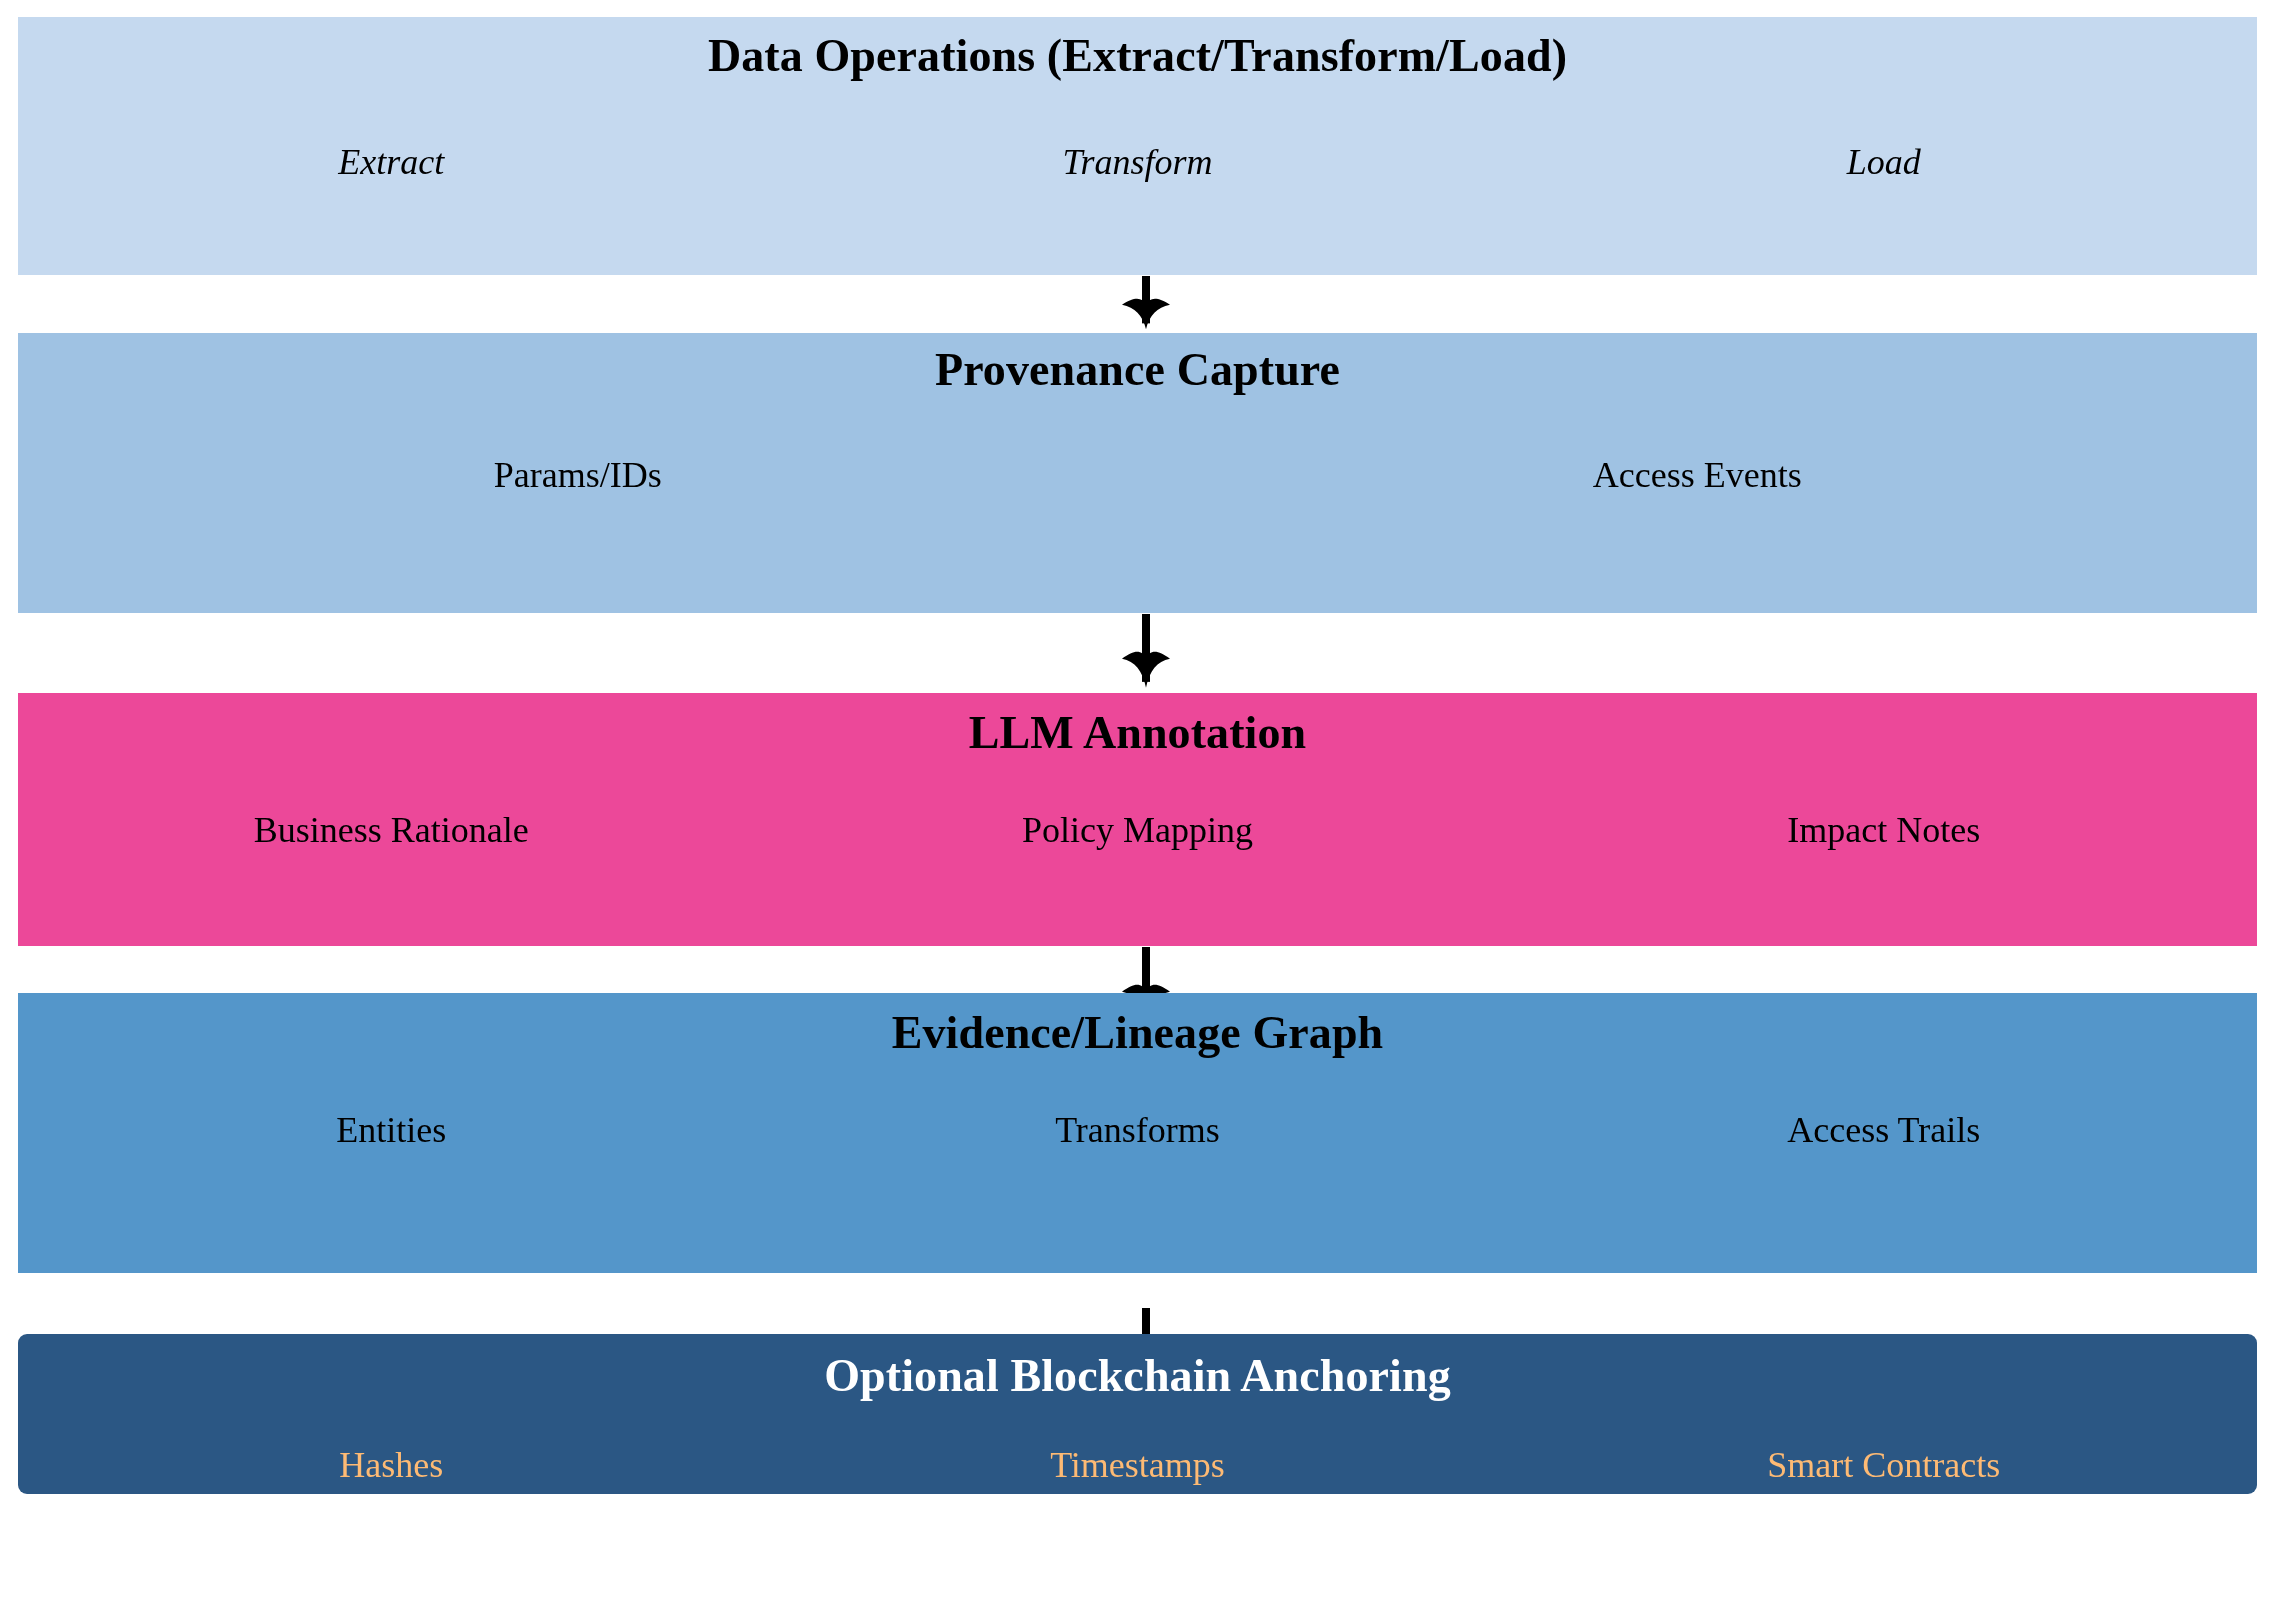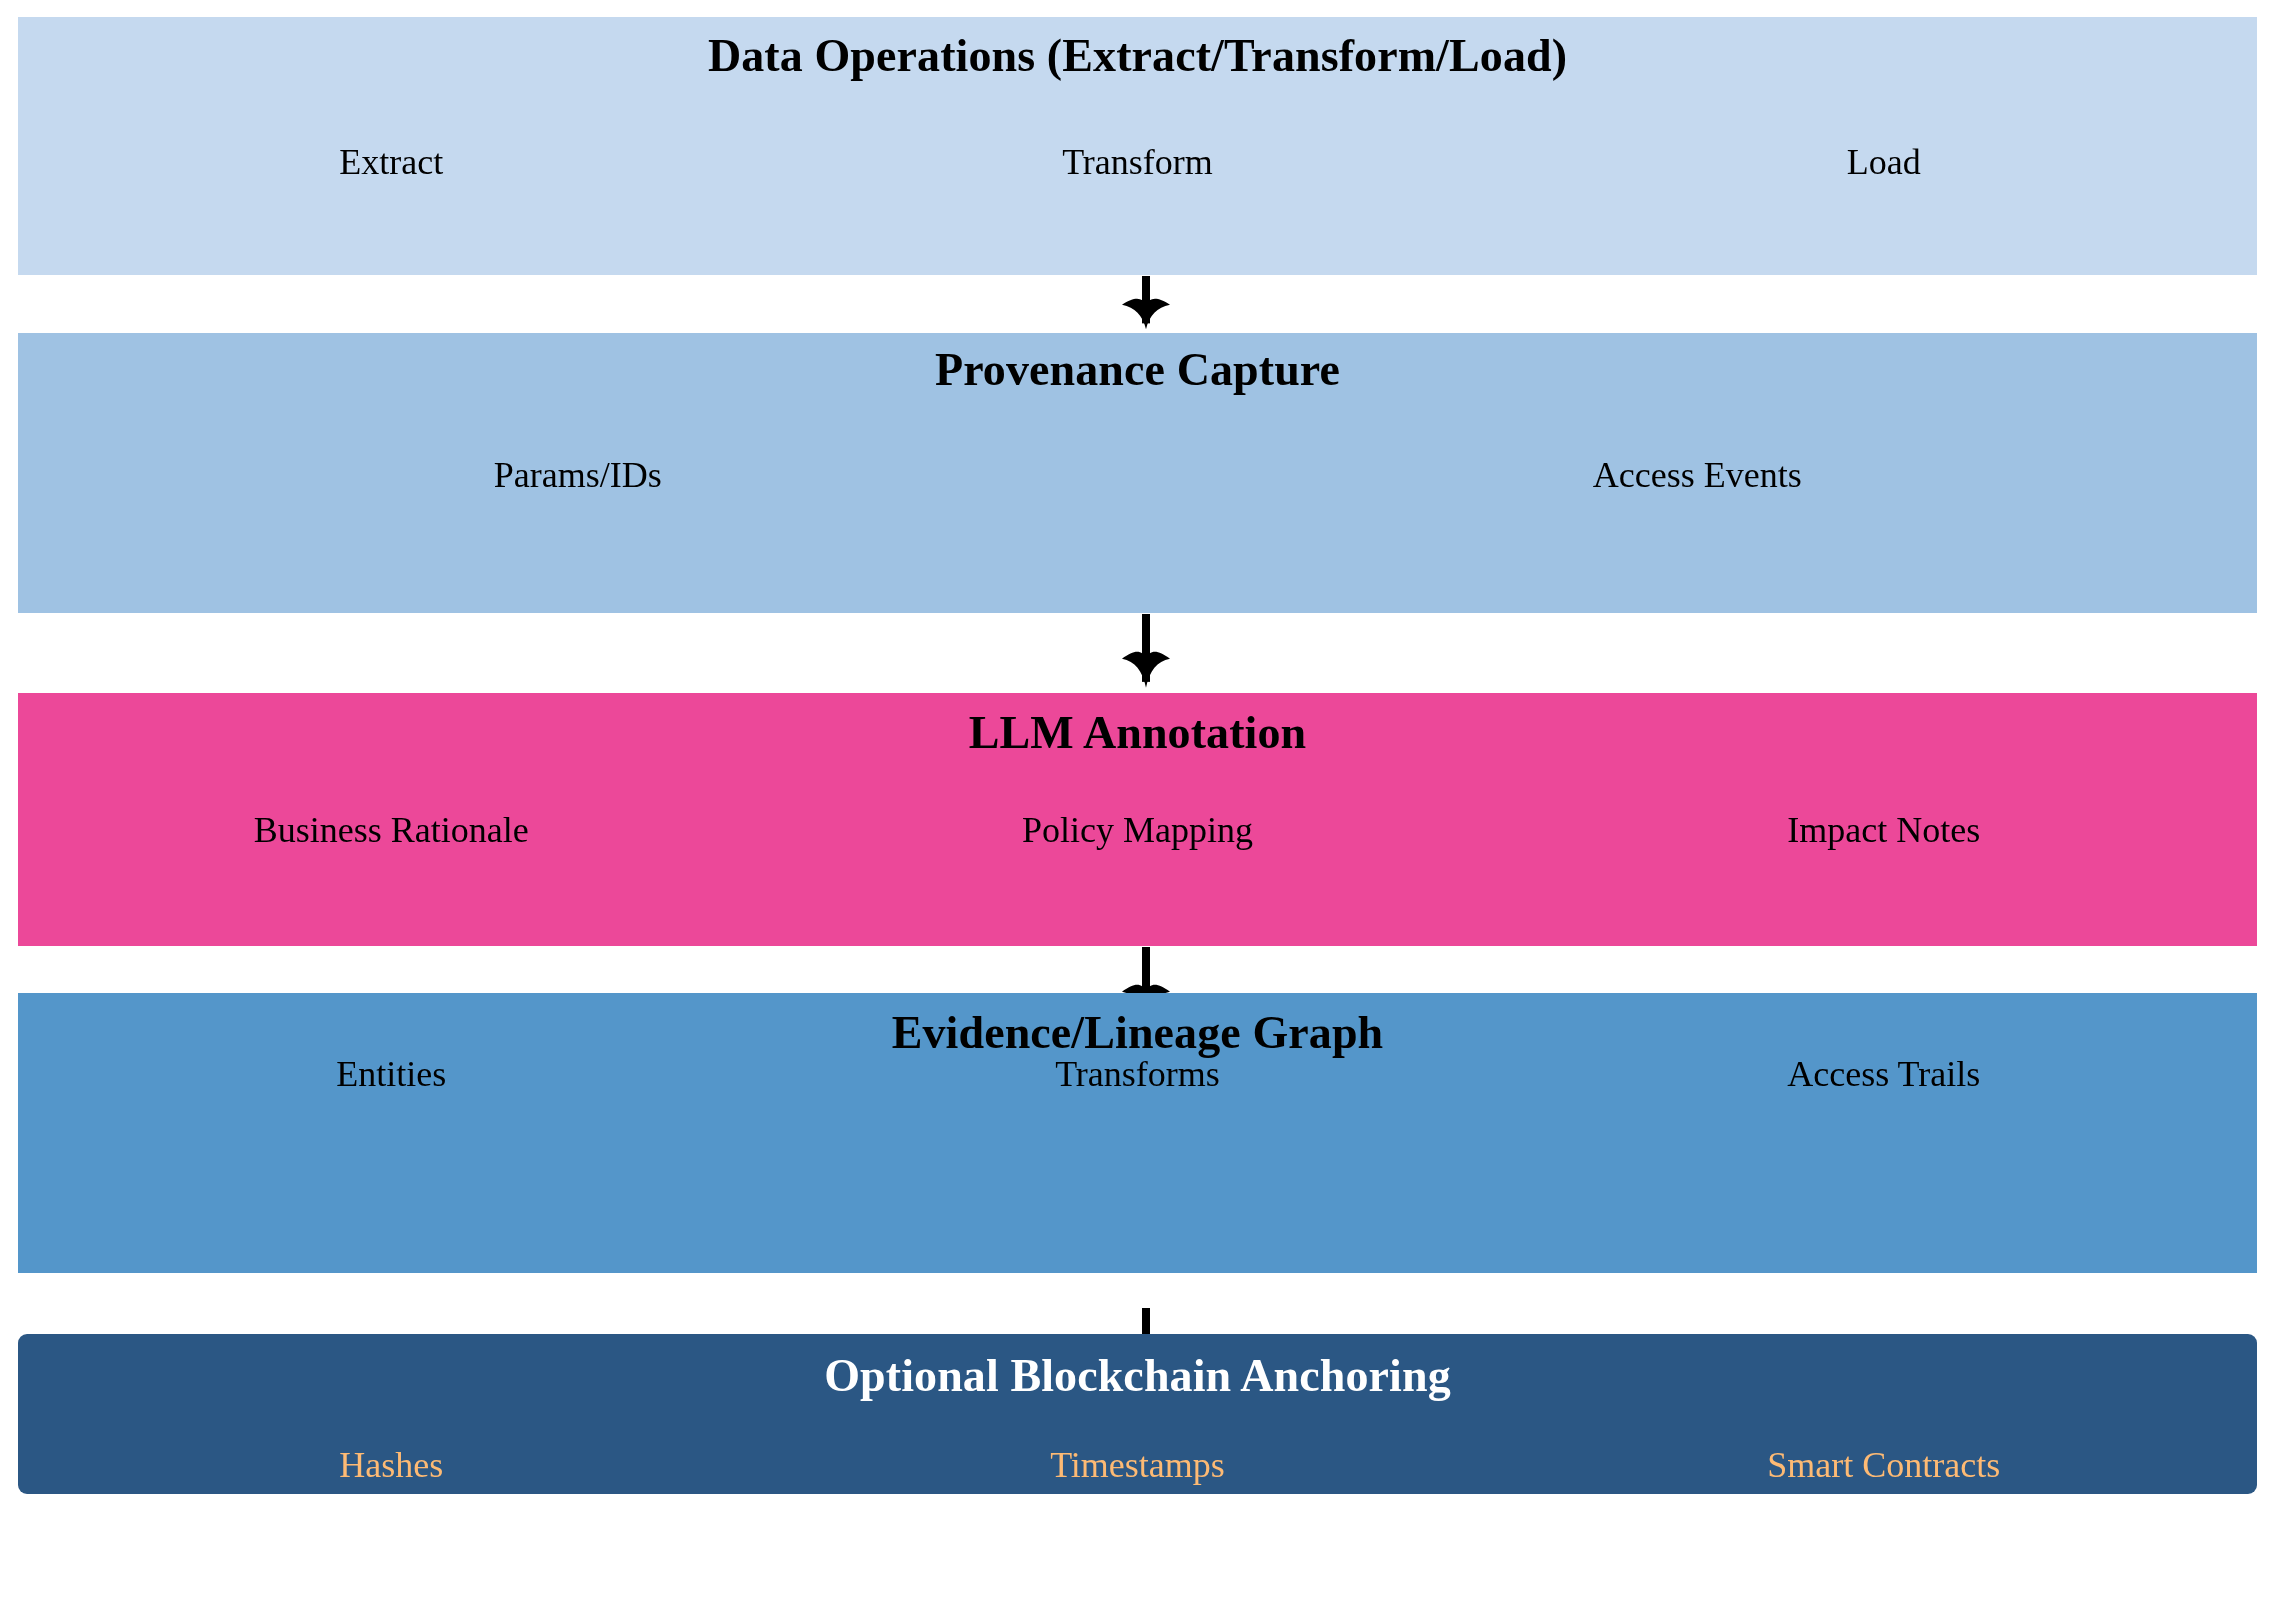--- a/index.html
+++ b/index.html
@@ -57,21 +57,21 @@
   }
 
   
 
   #band-data-operations {
     top: 16.6px;
     height: 258px;
     background: #c5d9ef;
   }
   #band-data-operations .band-title { margin-top: 16px; }
-  #band-data-operations .band-items { margin-top: 65px; }
+  #band-data-operations .band-items { margin-top: 65px; font-style: italic; }
 
   #band-provenance-capture {
     top: 333px;
     height: 280px;
     background: #9fc2e3;
   }
   #band-provenance-capture .band-title { margin-top: 14px; }
   #band-provenance-capture .band-items { margin-top: 64px; }
 
   #band-llm-annotation {
@@ -81,21 +81,21 @@
   }
   #band-llm-annotation .band-title { margin-top: 17.4px; }
   #band-llm-annotation .band-items { margin-top: 56px; }
 
   #band-evidence-lineage-graph {
     top: 993px;
     height: 280px;
     background: #5496ca;
   }
   #band-evidence-lineage-graph .band-title { margin-top: 17.4px; }
-  #band-evidence-lineage-graph .band-items { }
+  #band-evidence-lineage-graph .band-items { margin-top: 56px; }
 
   #band-blockchain-anchoring {
     top: 1334px;
     height: 160px;
     background: #2b5784;
     border-radius: 9px;
   }
   #band-blockchain-anchoring .band-title { margin-top: 19px; color: #ffffff; }
   #band-blockchain-anchoring .band-items { margin-top: 48px; }
   #band-blockchain-anchoring .band-item { color: #fdba74; }

